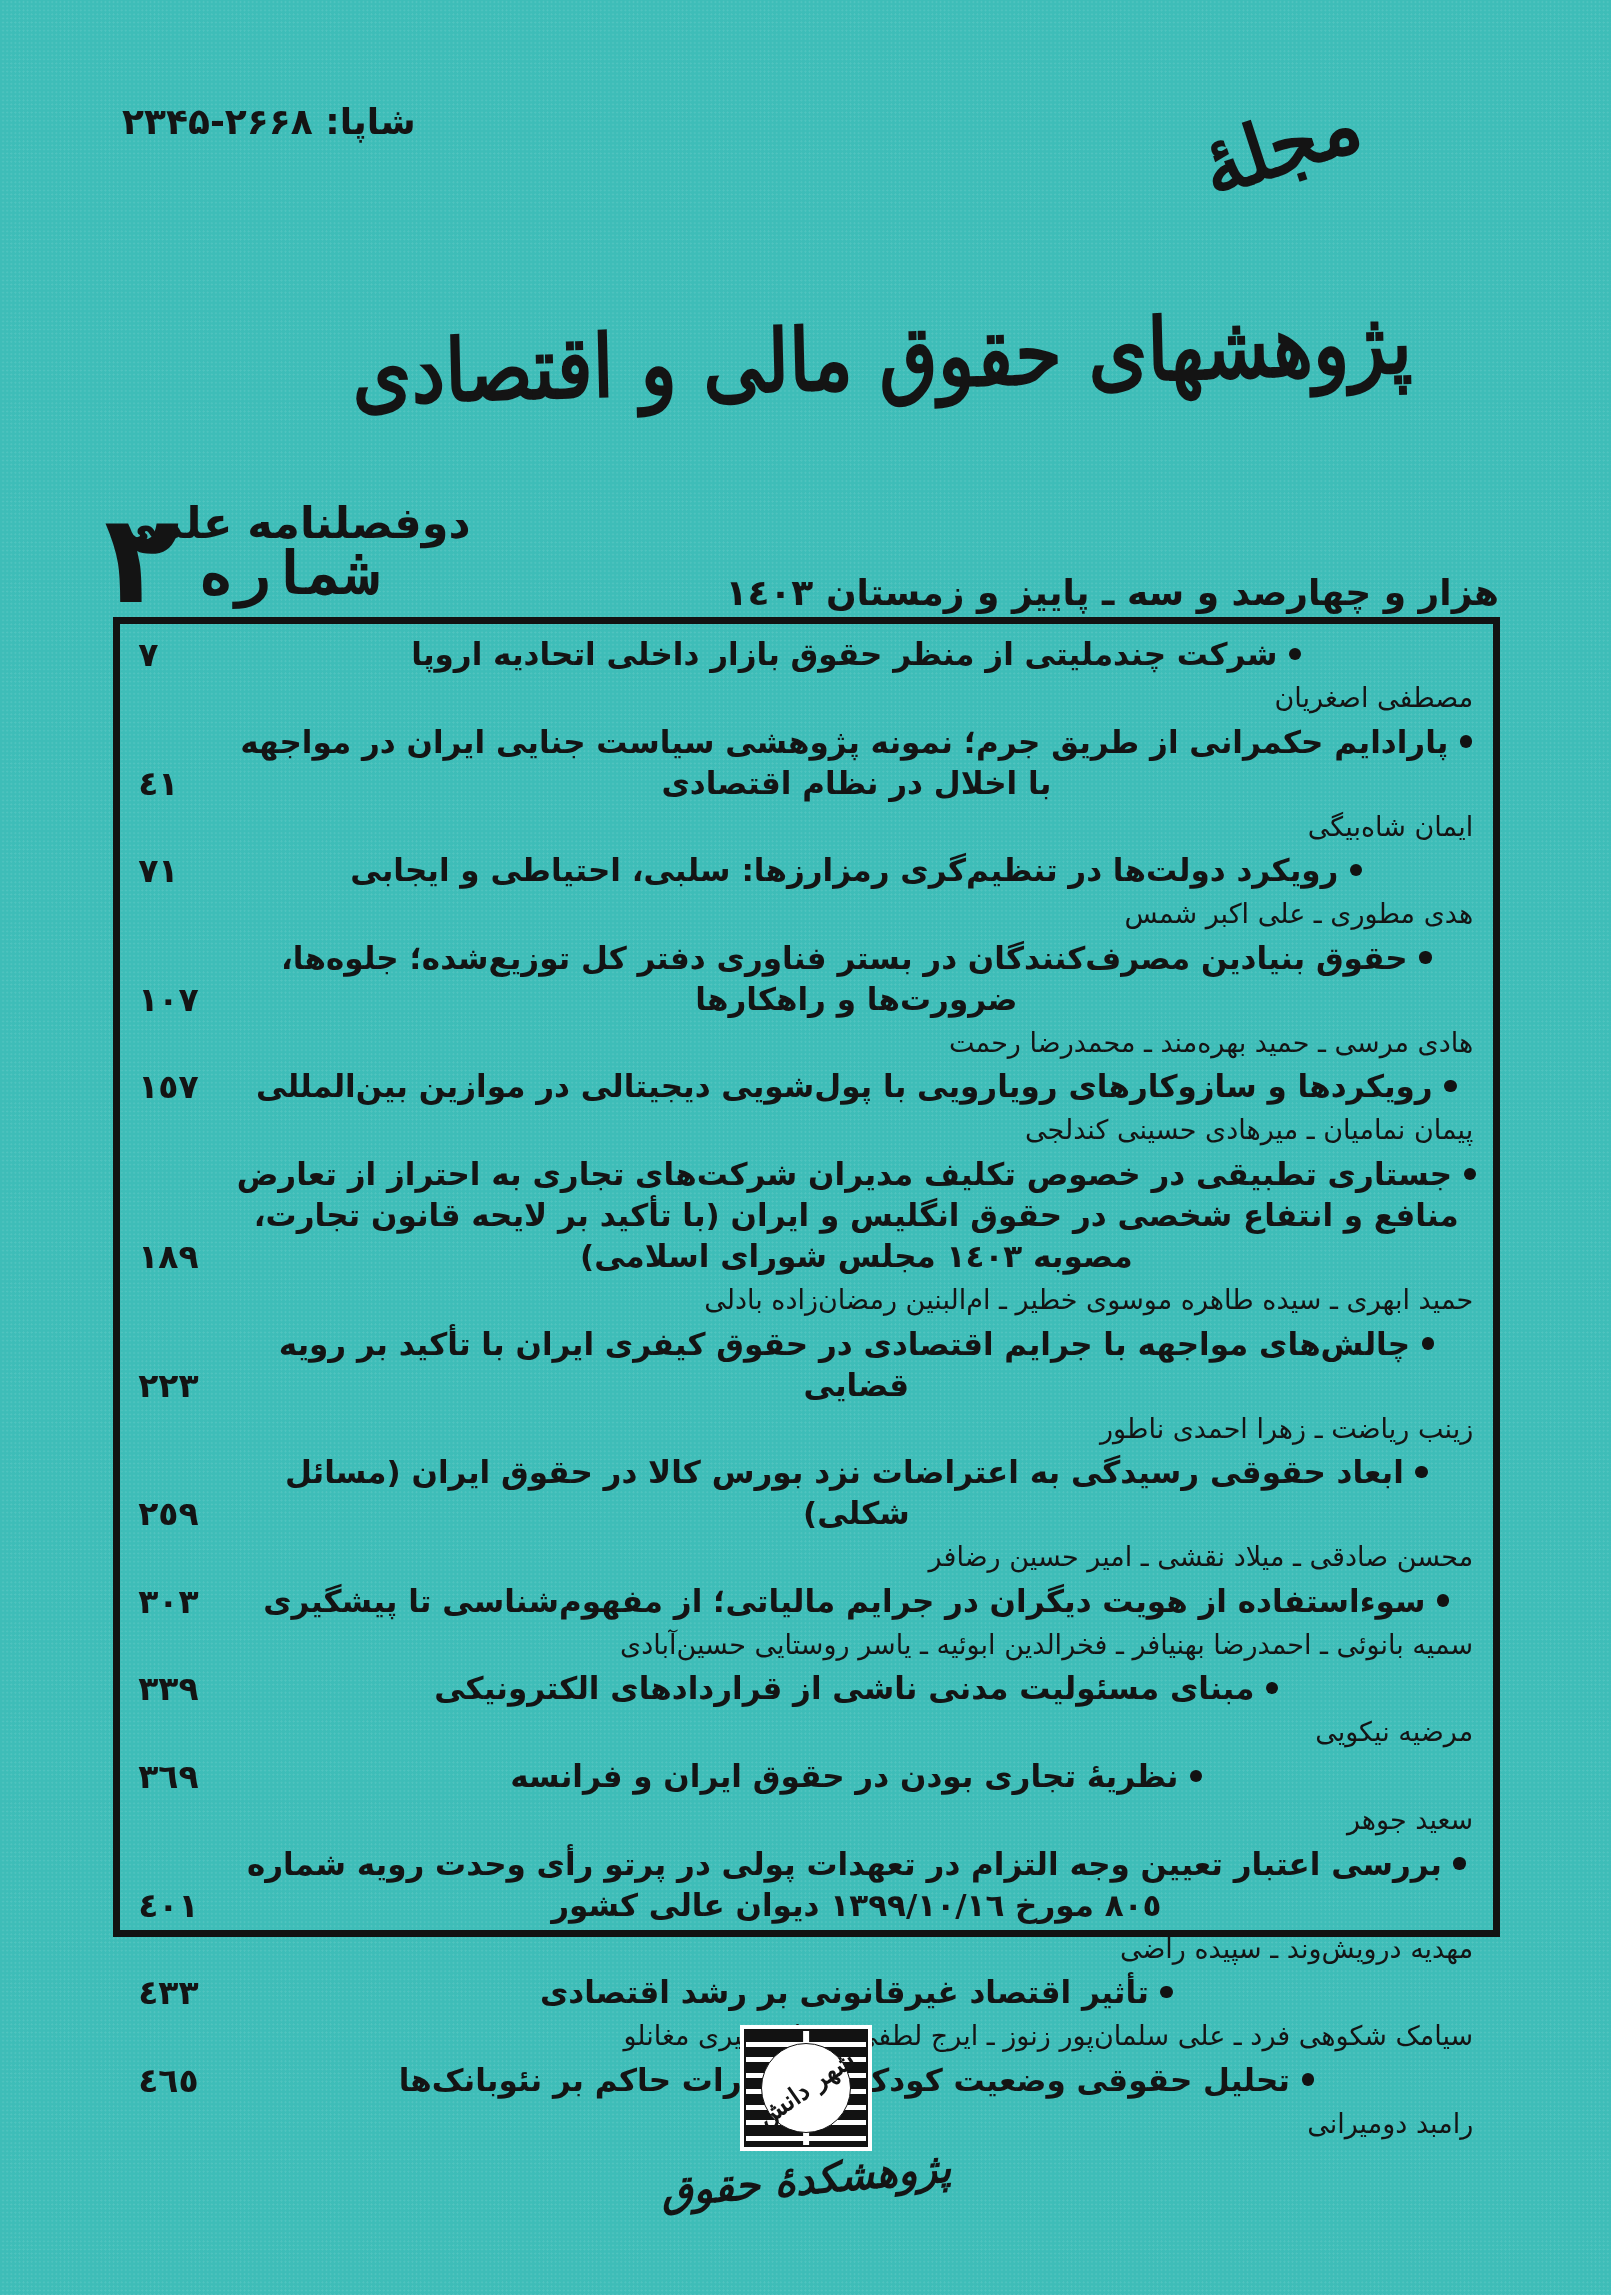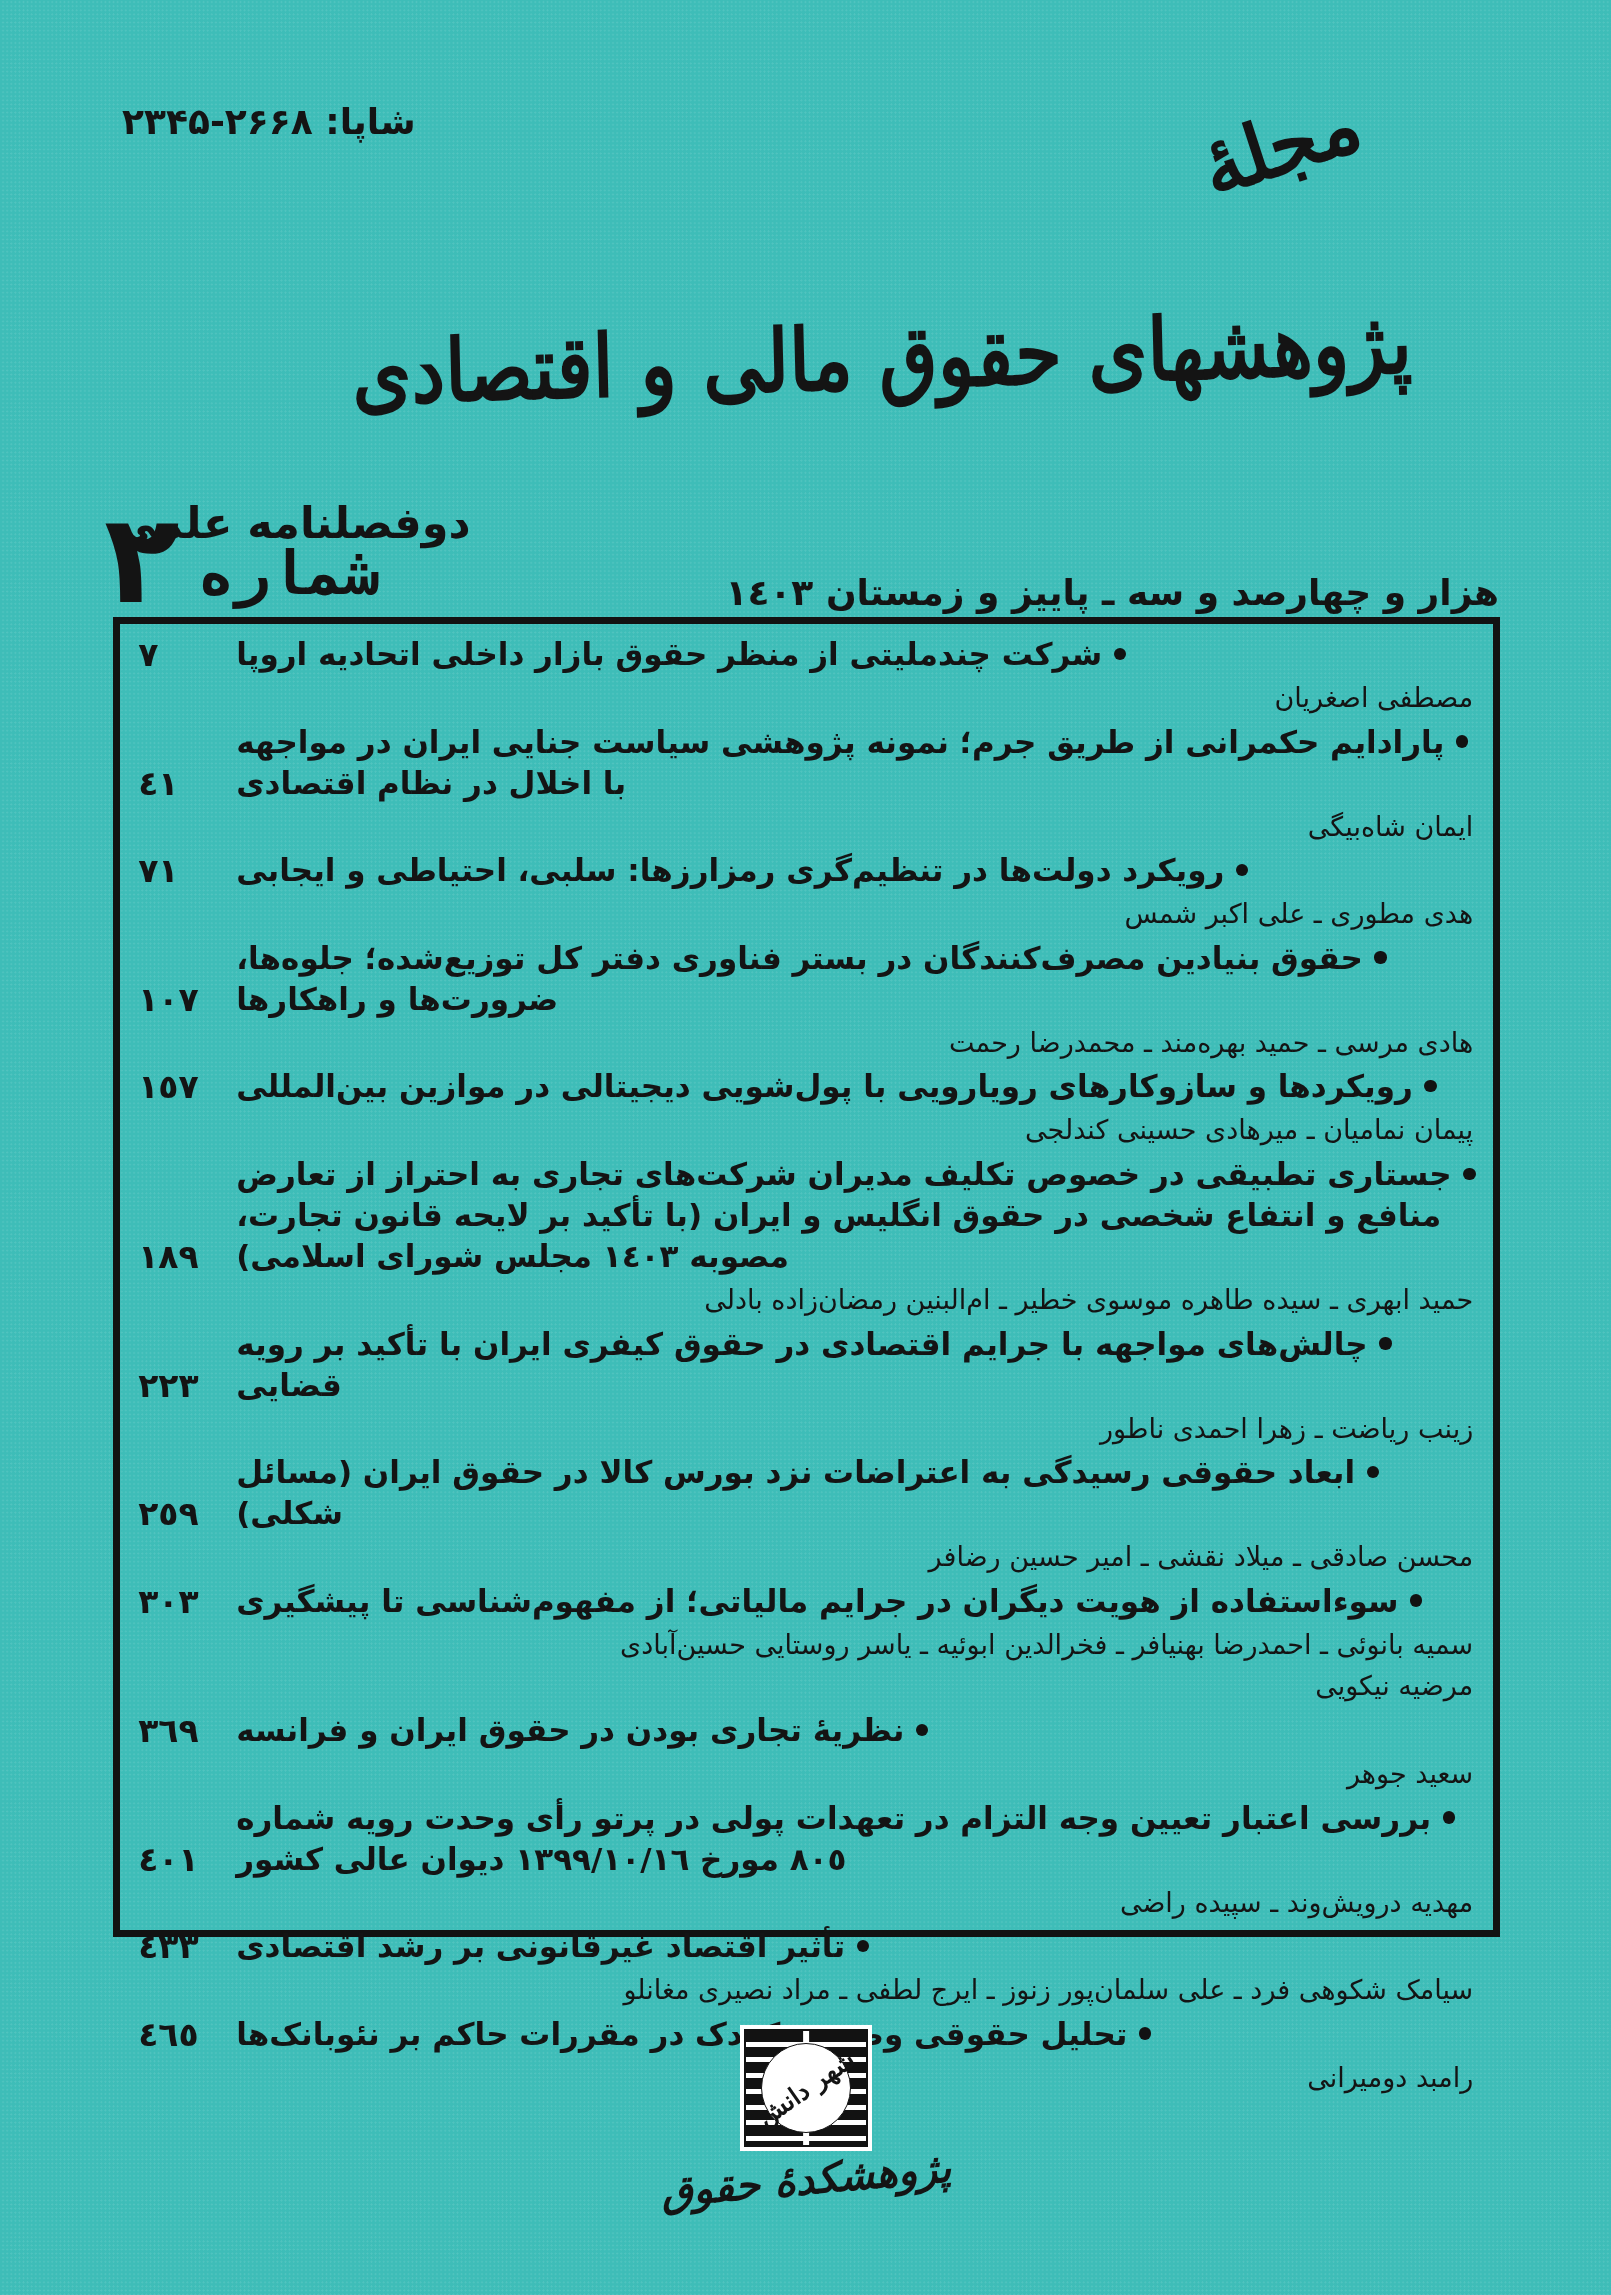--- a/index.html
+++ b/index.html
@@ -40,21 +40,21 @@
 
   .dateline{right:113px;top:572px;font-size:36px;font-weight:bold;direction:rtl;}
 
   
   .toc-box{
     left:113px;top:617px;width:1387px;height:1320px;box-sizing:border-box;
     border:7.4px solid #121212;padding:10px 16.5px 0 13.2px;
   }
   .entry-head{display:flex;align-items:flex-end;direction:ltr;}
   .page-no{flex:none;width:98px;font-size:33px;font-weight:bold;line-height:41px;text-align:left;padding-left:5px;direction:ltr;}
-  .entry-title-wrap{flex:1;direction:rtl;text-align:left;font-size:31px;font-weight:bold;line-height:41px;}
+  .entry-title-wrap{flex:1;direction:rtl;text-align:center;font-size:31px;font-weight:bold;line-height:41px;}
   .bullet{display:inline-block;width:12.4px;height:12.4px;border-radius:50%;background:#121212;margin-left:11.6px;vertical-align:5px;}
   .entry-authors{direction:rtl;text-align:right;font-size:27px;line-height:35px;margin:5px 3.3px 6.6px 0;font-weight:normal;}
 
   
   .logo{left:740px;top:2025px;width:132px;height:126px;background:#fff;padding:4.1px;box-sizing:border-box;}
   .logo .stripes{
     position:relative;width:100%;height:100%;box-sizing:border-box;
     border:2.5px solid #121212;
     background:repeating-linear-gradient(180deg,#121212 0 10.7px,#ffffff 10.7px 15.7px);
   }
@@ -179,20 +179,26 @@
     <div class="entry-head">
       <div class="page-no">٣٠٣</div>
       <div class="entry-title-wrap">
         <span class="bullet"></span><span>سوءاستفاده از هویت دیگران در جرایم مالیاتی؛ از مفهوم‌شناسی تا پیشگیری</span>
       </div>
     </div>
     <div class="entry-authors">سمیه بانوئی ـ احمدرضا بهنیافر ـ فخرالدین ابوئیه ـ یاسر روستایی حسین‌آبادی</div>
   </div>
 
   <div class="entry">
+    <div class="entry-head">
+      <div class="page-no">٣٣٩</div>
+      <div class="entry-title-wrap">
+        <span class="bullet"></span><span>مبنای مسئولیت مدنی ناشی از قراردادهای الکترونیکی</span>
+      </div>
+    </div>
     <div class="entry-authors">مرضیه نیکویی</div>
   </div>
 
   <div class="entry">
     <div class="entry-head">
       <div class="page-no">٣٦٩</div>
       <div class="entry-title-wrap">
         <span class="bullet"></span><span>نظریهٔ تجاری بودن در حقوق ایران و فرانسه</span>
       </div>
     </div>

